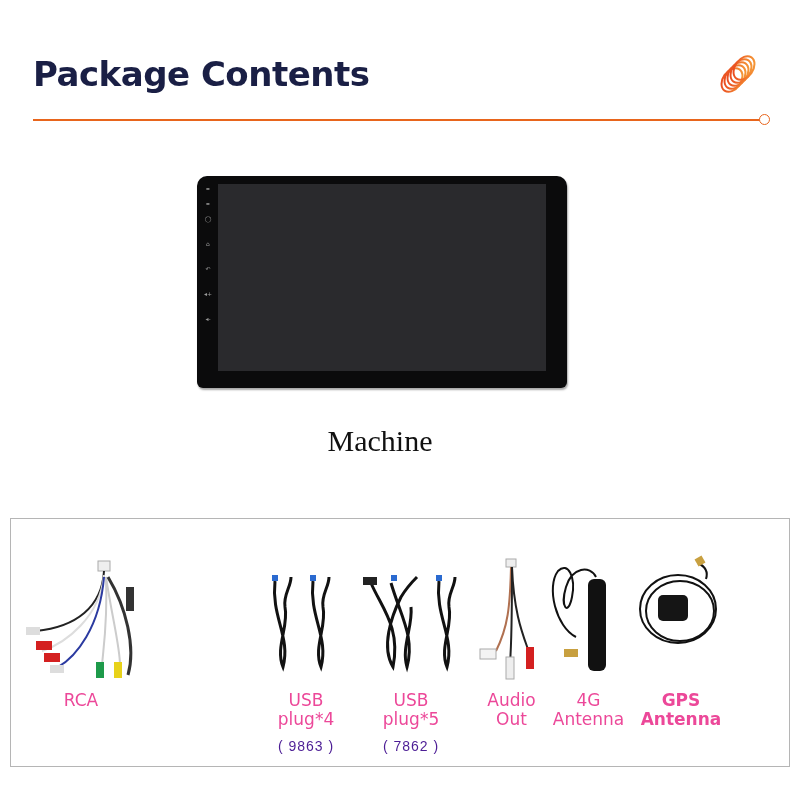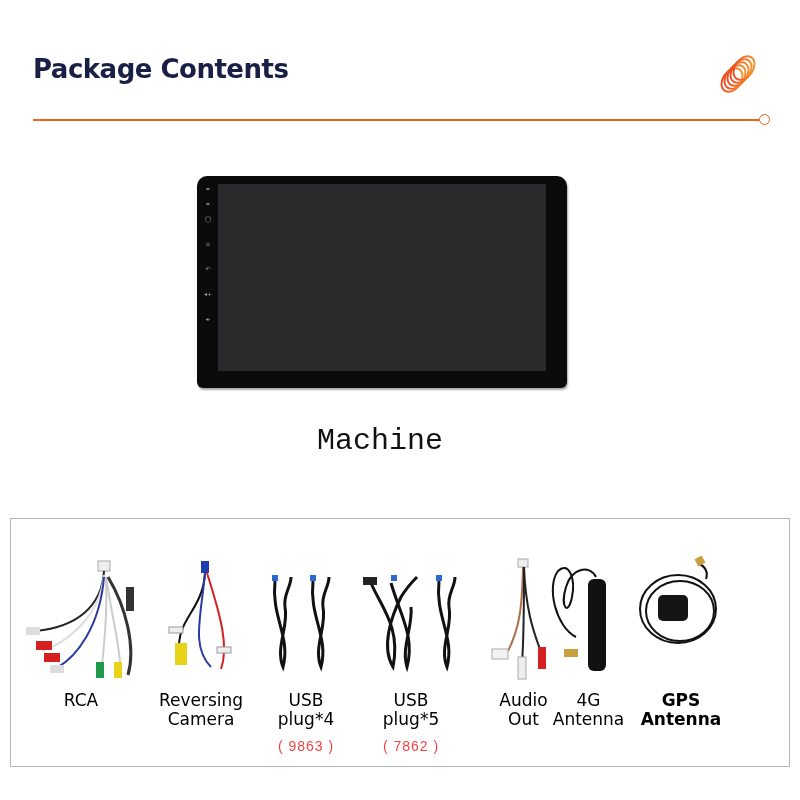--- a/index.html
+++ b/index.html
@@ -1,33 +1,33 @@
 <!DOCTYPE html>
 <html><head>
 <meta charset="utf-8">
 <style>
   html, body { margin:0; padding:0; background:#ffffff; }
   body { width:800px; height:800px; position:relative; overflow:hidden; font-family:"DejaVu Sans", sans-serif; }
-  .title { position:absolute; left:33px; top:54px; font-size:26px; font-weight:bold; color:#1a1f45; letter-spacing:-0.5px; font-family:"DejaVu Sans", sans-serif; }
+  .title { position:absolute; left:33px; top:54px; font-size:34px; font-weight:bold; color:#1a1f45; letter-spacing:-0.5px; font-family:"DejaVu Sans", sans-serif; }
   .logo { position:absolute; left:718px; top:52px; width:40px; height:44px; }
   .rule { position:absolute; left:33px; top:119px; width:727px; height:2px; background:#e8651c; }
   .rule-dot { position:absolute; left:759px; top:114px; width:9px; height:9px; border:1.5px solid #e8651c; border-radius:50%; background:#fff; }
 
   .machine { position:absolute; left:197px; top:176px; width:370px; height:212px; background:#0b0b0c; border-radius:10px 10px 6px 6px; box-shadow: 1px 2px 2px rgba(0,0,0,0.35); }
   .machine .screen { position:absolute; left:21px; top:8px; width:328px; height:187px; background:#2a2a2d; }
   .machine .btns { position:absolute; left:4px; top:10px; width:14px; }
   .machine .btn { display:block; width:14px; text-align:center; color:#9a9a9a; font-size:6px; line-height:6px; margin-bottom:19px; }
   .machine .btn.small { margin-bottom:9px; font-size:4px; }
-  .machine-label { position:absolute; left:0; width:760px; top:424px; text-align:center; font-size:30px; color:#111; font-family:Liberation Mono, monospace; }
+  .machine-label { position:absolute; left:0; width:760px; top:424px; text-align:center; font-size:30px; color:#111; font-family:Liberation Serif, serif; }
 
   .box { position:absolute; left:10px; top:518px; width:778px; height:247px; border:1.5px solid #b5b5b5; background:#fff; }
   .item { position:absolute; top:0; height:247px; }
   .item .pic { position:absolute; top:28px; left:0; right:0; height:140px; }
-  .item .label { position:absolute; top:172px; left:-10px; right:-10px; text-align:center; font-size:17px; line-height:19px; color:#000000; font-family:"DejaVu Sans", sans-serif; }
-  .item .code { position:absolute; top:219px; left:-10px; right:-10px; text-align:center; font-size:14px; color:#ef4444; font-family:"Liberation Sans", sans-serif; letter-spacing:1px; }
+  .item .label { position:absolute; top:172px; left:-10px; right:-10px; text-align:center; font-size:17px; line-height:19px; color:#ec4899; font-family:"DejaVu Sans", sans-serif; }
+  .item .code { position:absolute; top:219px; left:-10px; right:-10px; text-align:center; font-size:14px; color:#4c1d95; font-family:"Liberation Sans", sans-serif; letter-spacing:1px; }
 </style>
 </head>
 <body>
 
 <div class="title">Package Contents</div>
 <svg class="logo" viewBox="0 0 40 44">
   <defs>
     <linearGradient id="lg" x1="0" y1="1" x2="1" y2="0">
       <stop offset="0" stop-color="#e8401c"></stop>
       <stop offset="1" stop-color="#f7a33a"></stop>
@@ -77,37 +77,20 @@
       <rect x="34" y="118" width="14" height="8" fill="#ddd"></rect>
       <rect x="80" y="115" width="8" height="16" fill="#1e9a4a"></rect>
       <rect x="98" y="115" width="8" height="16" fill="#e8d21a"></rect>
       <rect x="110" y="40" width="8" height="24" fill="#333"></rect>
     </svg>
     <div class="label">
       <div>RCA</div>
     </div>
   </div>
 
-  <div class="item" style="left:140px;width:100px;">
-    <svg class="pic" viewBox="0 0 100 140">
-      <rect x="50" y="14" width="8" height="12" fill="#1c3fb0"></rect>
-      <g fill="none" stroke-width="2">
-        <path d="M54 26 C52 60 30 70 28 96" stroke="#111"></path>
-        <path d="M54 26 C50 70 40 100 60 120" stroke="#2b3aa0"></path>
-        <path d="M56 26 C70 70 78 100 70 122" stroke="#d42020"></path>
-      </g>
-      <rect x="24" y="96" width="12" height="22" fill="#e8d21a"></rect>
-      <rect x="18" y="80" width="14" height="6" fill="#eee" stroke="#999"></rect>
-      <rect x="66" y="100" width="14" height="6" fill="#eee" stroke="#999"></rect>
-    </svg>
-    <div class="label">
-      <div>Reversing</div>
-      <div>Camera</div>
-    </div>
-  </div>
 
   <div class="item" style="left:250px;width:90px;">
     <svg class="pic" viewBox="0 0 90 140">
       <g fill="none" stroke="#111" stroke-width="3">
         <path d="M14 34 C10 70 30 90 22 120 C14 100 28 80 24 60 C22 48 30 40 30 30"></path>
         <path d="M52 34 C48 70 68 90 60 120 C52 100 66 80 62 60 C60 48 68 40 68 30"></path>
       </g>
       <rect x="11" y="28" width="6" height="6" fill="#2a6ad0"></rect>
       <rect x="49" y="28" width="6" height="6" fill="#2a6ad0"></rect>
     </svg>
@@ -129,21 +112,21 @@
       <rect x="30" y="28" width="6" height="6" fill="#2a6ad0"></rect>
       <rect x="75" y="28" width="6" height="6" fill="#2a6ad0"></rect>
     </svg>
     <div class="label">
       <div>USB</div>
       <div>plug*5</div>
     </div>
     <div class="code">( 7862 )</div>
   </div>
 
-  <div class="item" style="left:475px;width:75px;">
+  <div class="item" style="left:463px;width:75px;">
     <svg class="pic" viewBox="0 0 75 140">
       <rect x="32" y="12" width="10" height="8" fill="#eee" stroke="#aaa"></rect>
       <g fill="none" stroke-width="2">
         <path d="M37 20 C36 60 34 80 22 104" stroke="#b07050"></path>
         <path d="M38 20 C38 70 38 90 36 116" stroke="#222"></path>
         <path d="M38 20 C40 70 50 90 56 108" stroke="#222"></path>
       </g>
       <rect x="6" y="102" width="16" height="10" fill="#f3f3f3" stroke="#aaa"></rect>
       <rect x="32" y="110" width="8" height="22" fill="#eee" stroke="#aaa"></rect>
       <rect x="52" y="100" width="8" height="22" fill="#d42020"></rect>

